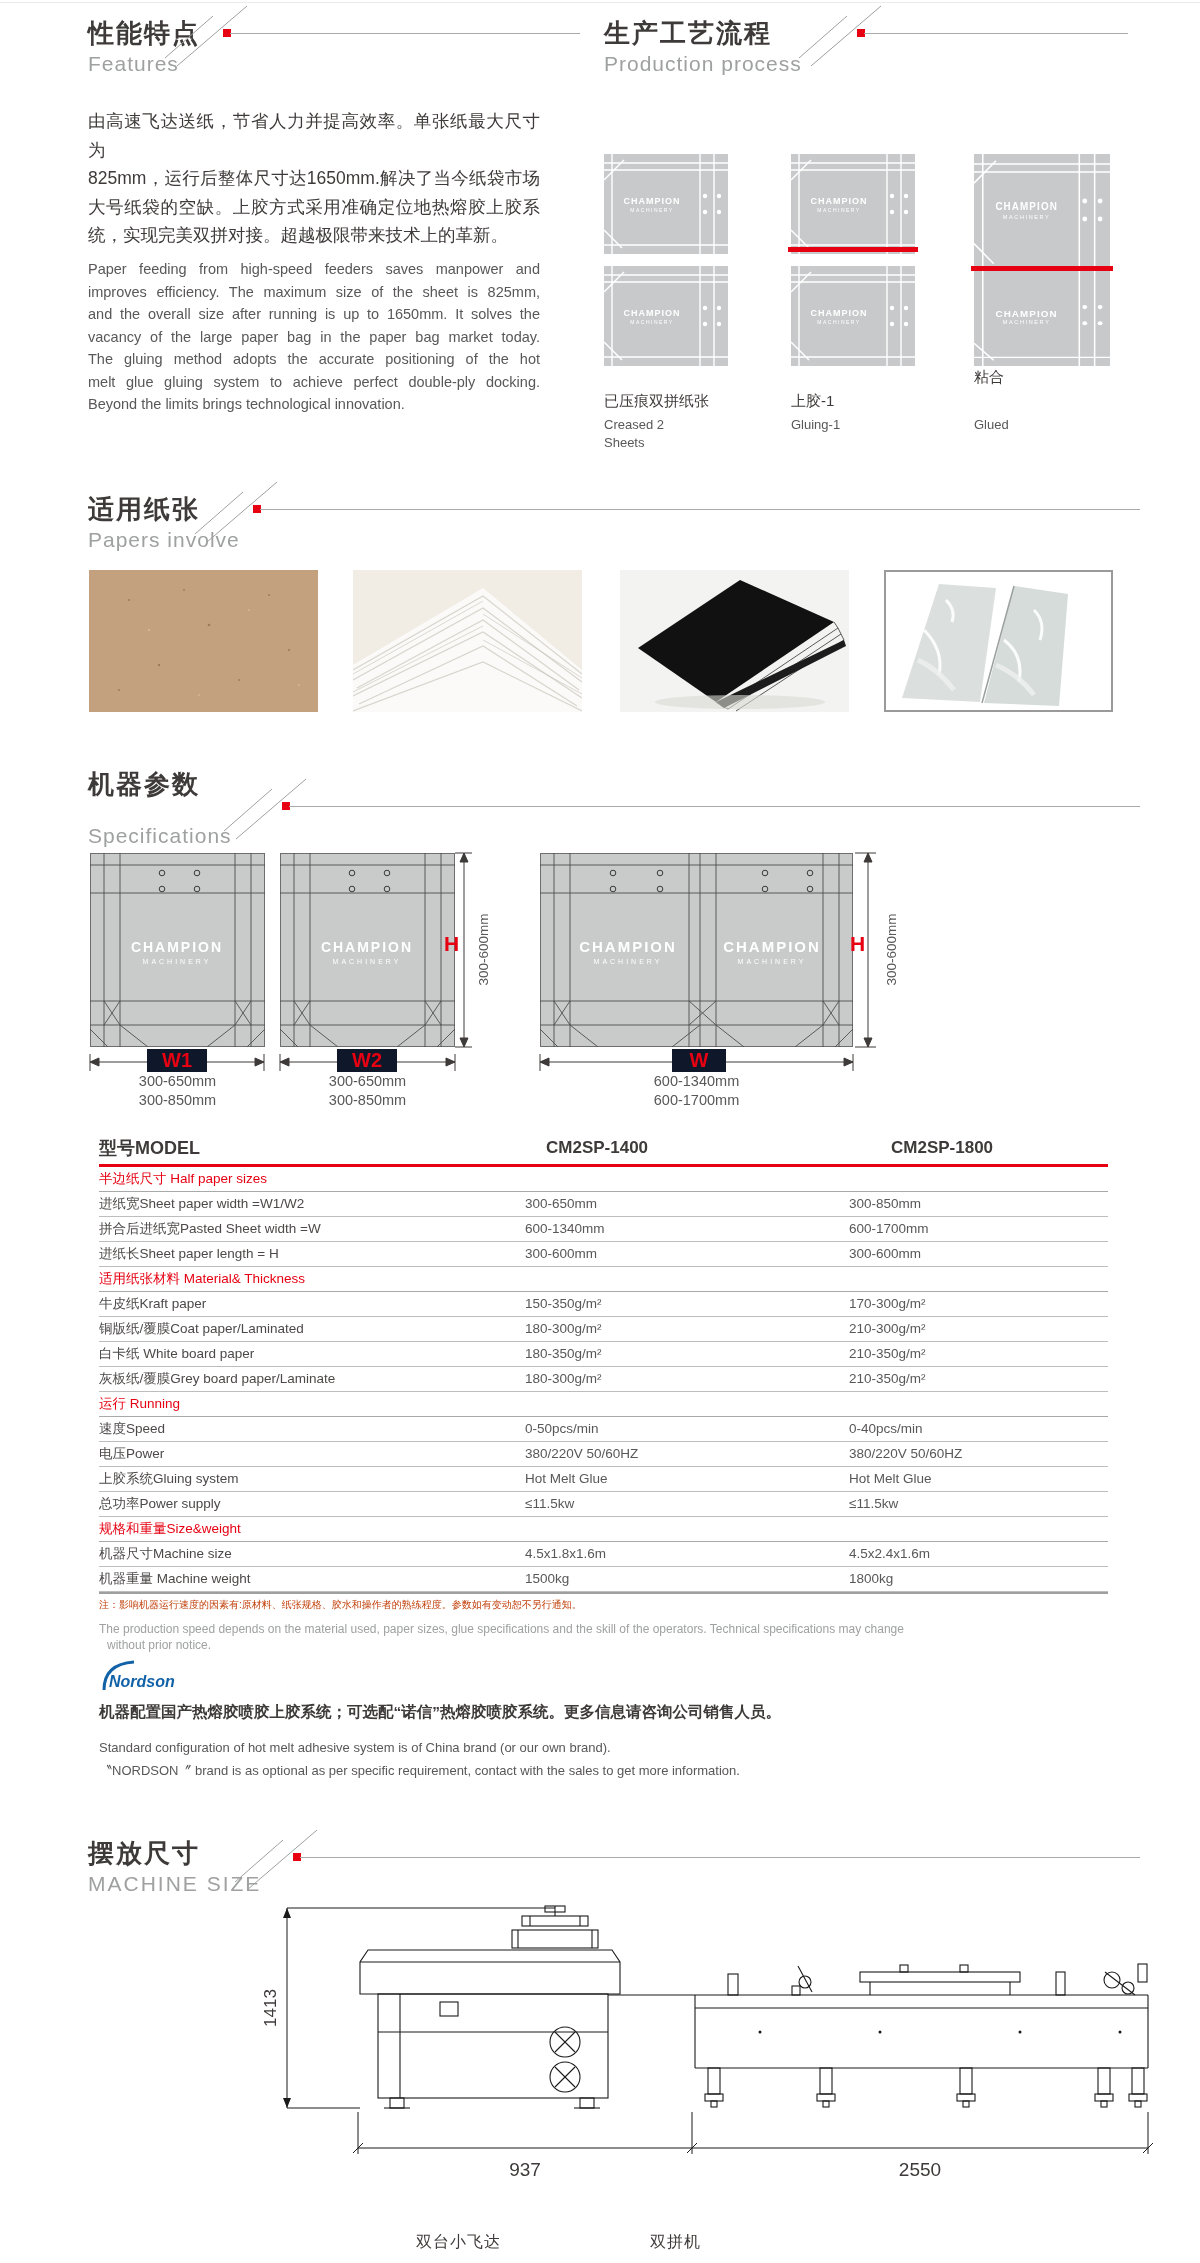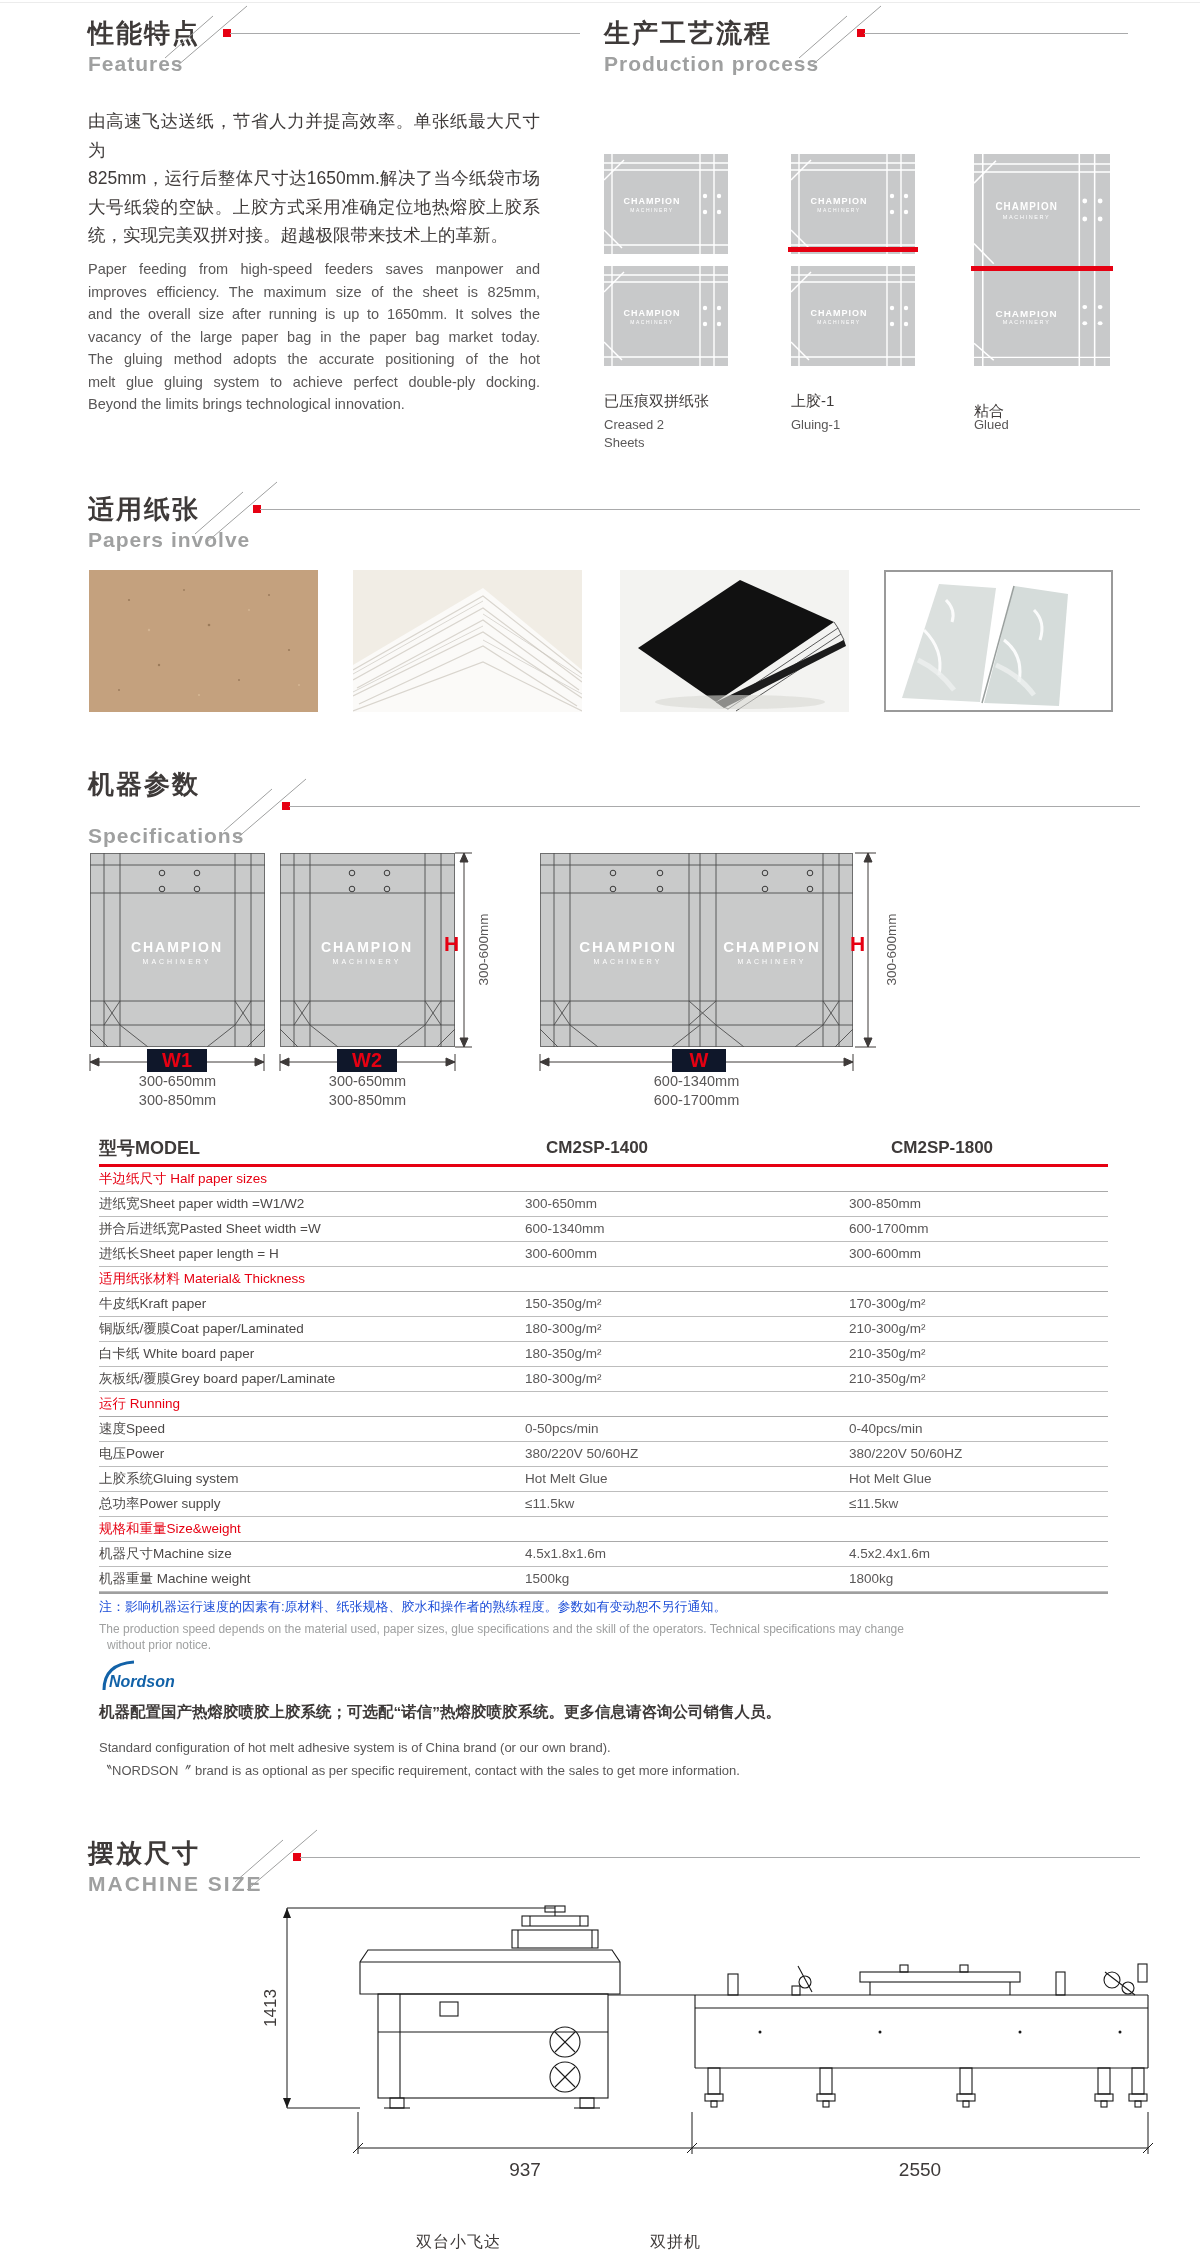--- a/index.html
+++ b/index.html
@@ -1,21 +1,21 @@
 <!DOCTYPE html>
 <html><head>
 <meta charset="utf-8">
 <style>
   html,body{margin:0;padding:0;background:#fff;}
   #page{position:relative;width:1200px;height:2263px;background:#fff;overflow:hidden;
         font-family:"Liberation Sans","DejaVu Sans",sans-serif;color:#3e3a39;}
   .abs{position:absolute;}
   
   .sec-cn{font-size:26px;font-weight:bold;color:#3e3a39;letter-spacing:2px;white-space:nowrap;}
-  .sec-en{font-size:21px;color:#9fa0a0;letter-spacing:1px;white-space:nowrap;font-weight:bold;}
+  .sec-en{font-size:21px;color:#9fa0a0;letter-spacing:1px;white-space:nowrap;}
   .hrule{position:absolute;height:1px;background:#a9aaab;}
   .deco{position:absolute;width:92px;height:68px;}
   
   .cnline{font-size:17.5px;color:#3e3a39;line-height:28.5px;white-space:nowrap;}
   .cnline.just{width:452px;text-align:justify;text-align-last:justify;white-space:normal;}
   .enline{font-size:14.5px;color:#595757;line-height:22.5px;white-space:nowrap;}
   .enline.just{width:452px;text-align:justify;text-align-last:justify;white-space:normal;}
   
   .step-cn{font-size:15px;color:#3e3a39;white-space:nowrap;}
   .step-en{font-size:13px;color:#595757;line-height:18px;white-space:nowrap;}
@@ -34,21 +34,21 @@
   .th3{flex:1;font-size:17px;font-weight:bold;color:#3e3a39;}
   .red-divider{height:3px;background:#e60012;}
   .trow{display:flex;height:24px;line-height:24px;border-bottom:1px solid #bdbdbd;font-size:13.5px;}
   .trow .c1{width:426px;color:#4c4948;overflow:hidden;}
   .trow .c2{width:324px;color:#595757;}
   .trow .c3{flex:1;color:#595757;}
   .trow.section{border-bottom:1px solid #a9a9a9;}
   .trow.section .c1{color:#e60012;}
   .tbl-bottom{border-bottom:2px solid #9f9f9f;}
   
-  .note-cn{font-size:13px;color:#1d4ed8;white-space:nowrap;}
+  .note-cn{font-size:10px;color:#c2410c;white-space:nowrap;}
   .note-en{font-size:12px;color:#9fa0a0;white-space:nowrap;}
   .config-cn{font-size:15.5px;font-weight:bold;color:#3e3a39;white-space:nowrap;}
   .config-en{font-size:13px;color:#595757;white-space:nowrap;}
   .mach-label{font-size:16px;color:#3e3a39;letter-spacing:1px;white-space:nowrap;}
   .topline{position:absolute;top:2px;left:0;width:100%;height:1px;background:#ececec;}
 </style>
 </head>
 <body>
 
 <div id="page">
@@ -214,21 +214,21 @@
       </g>
     <text x="48" y="48" font-size="9" font-weight="bold" fill="#fff" text-anchor="middle" letter-spacing="1">CHAMPION</text>
     <text x="48" y="56" font-size="5" fill="#fff" text-anchor="middle" letter-spacing="1.5">MACHINERY</text>
   </svg>
 
   <div class="abs step-cn" style="left:604px;top:392px;">已压痕双拼纸张</div>
   <div class="abs step-en" style="left:604px;top:416px;">Creased 2</div>
   <div class="abs step-en" style="left:604px;top:434px;">Sheets</div>
   <div class="abs step-cn" style="left:791px;top:392px;">上胶-1</div>
   <div class="abs step-en" style="left:791px;top:416px;">Gluing-1</div>
-  <div class="abs step-cn" style="left:974px;top:402px;">粘合</div>
+  <div class="abs step-cn" style="left:974px;top:368px;">粘合</div>
   <div class="abs step-en" style="left:974px;top:416px;">Glued</div>
 
   <div class="abs sec-cn" style="left:88px;top:492px;">适用纸张</div>
   <div class="abs sec-en" style="left:88px;top:528px;">Papers involve</div>
   <svg class="deco" style="left:193px;top:478px;" viewBox="0 0 92 68">
     <line x1="14" y1="64" x2="84" y2="4" stroke="#9fa0a0" stroke-width="1"></line>
     <line x1="2" y1="56" x2="50" y2="14" stroke="#9fa0a0" stroke-width="1"></line>
     <rect x="60" y="27" width="8" height="8" fill="#e60012"></rect>
   </svg>
   <div class="hrule" style="left:260px;top:509px;width:880px;"></div>

